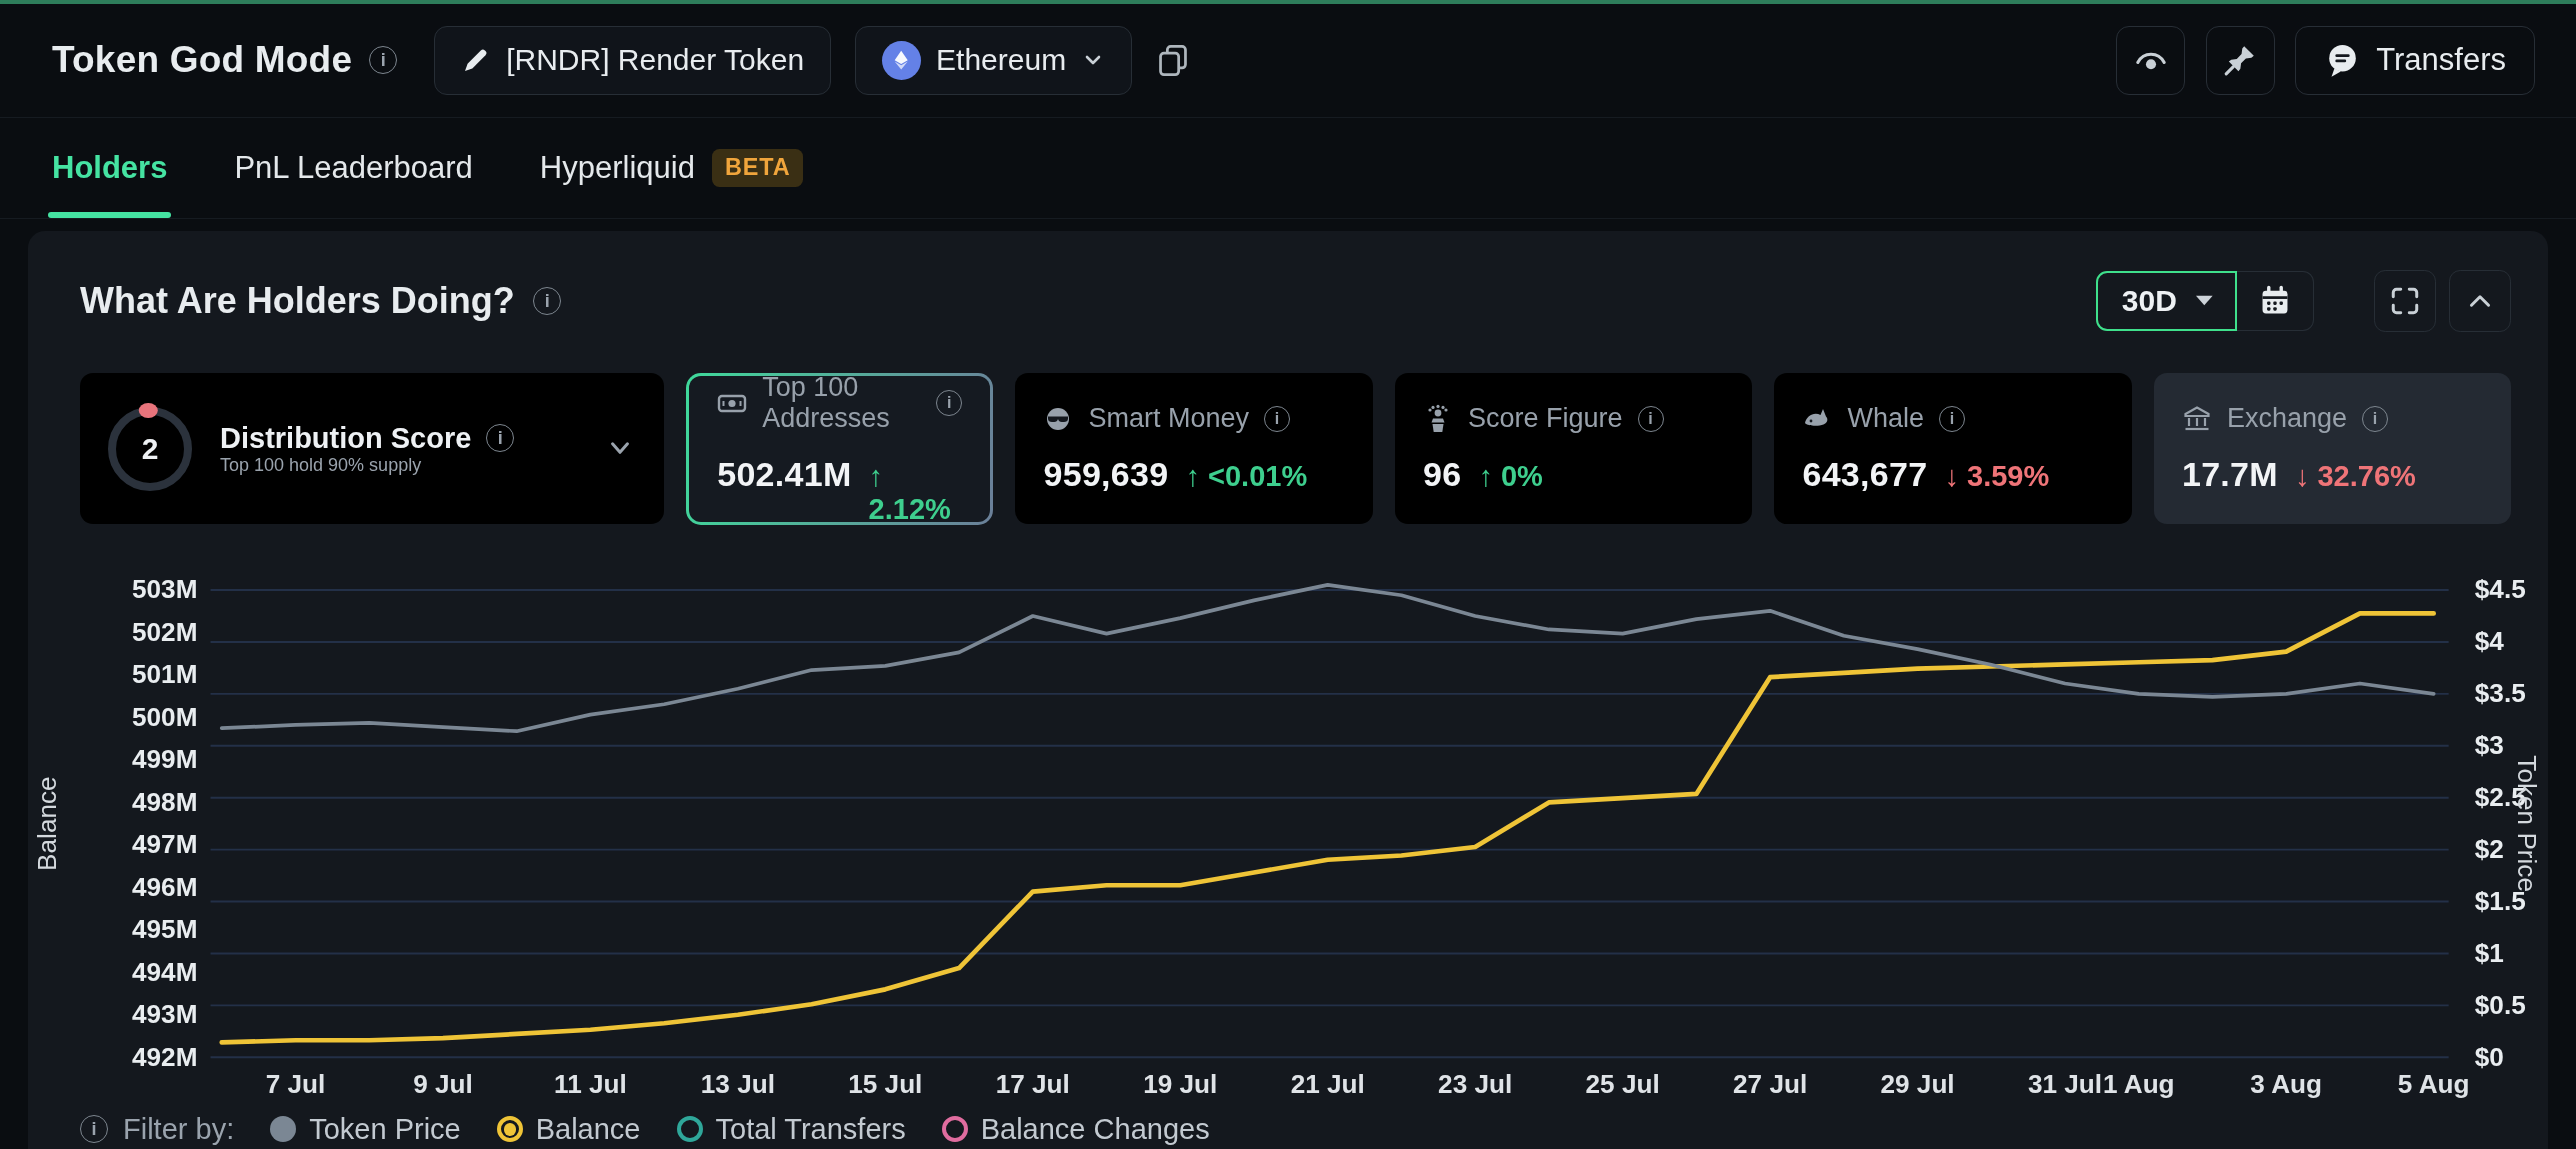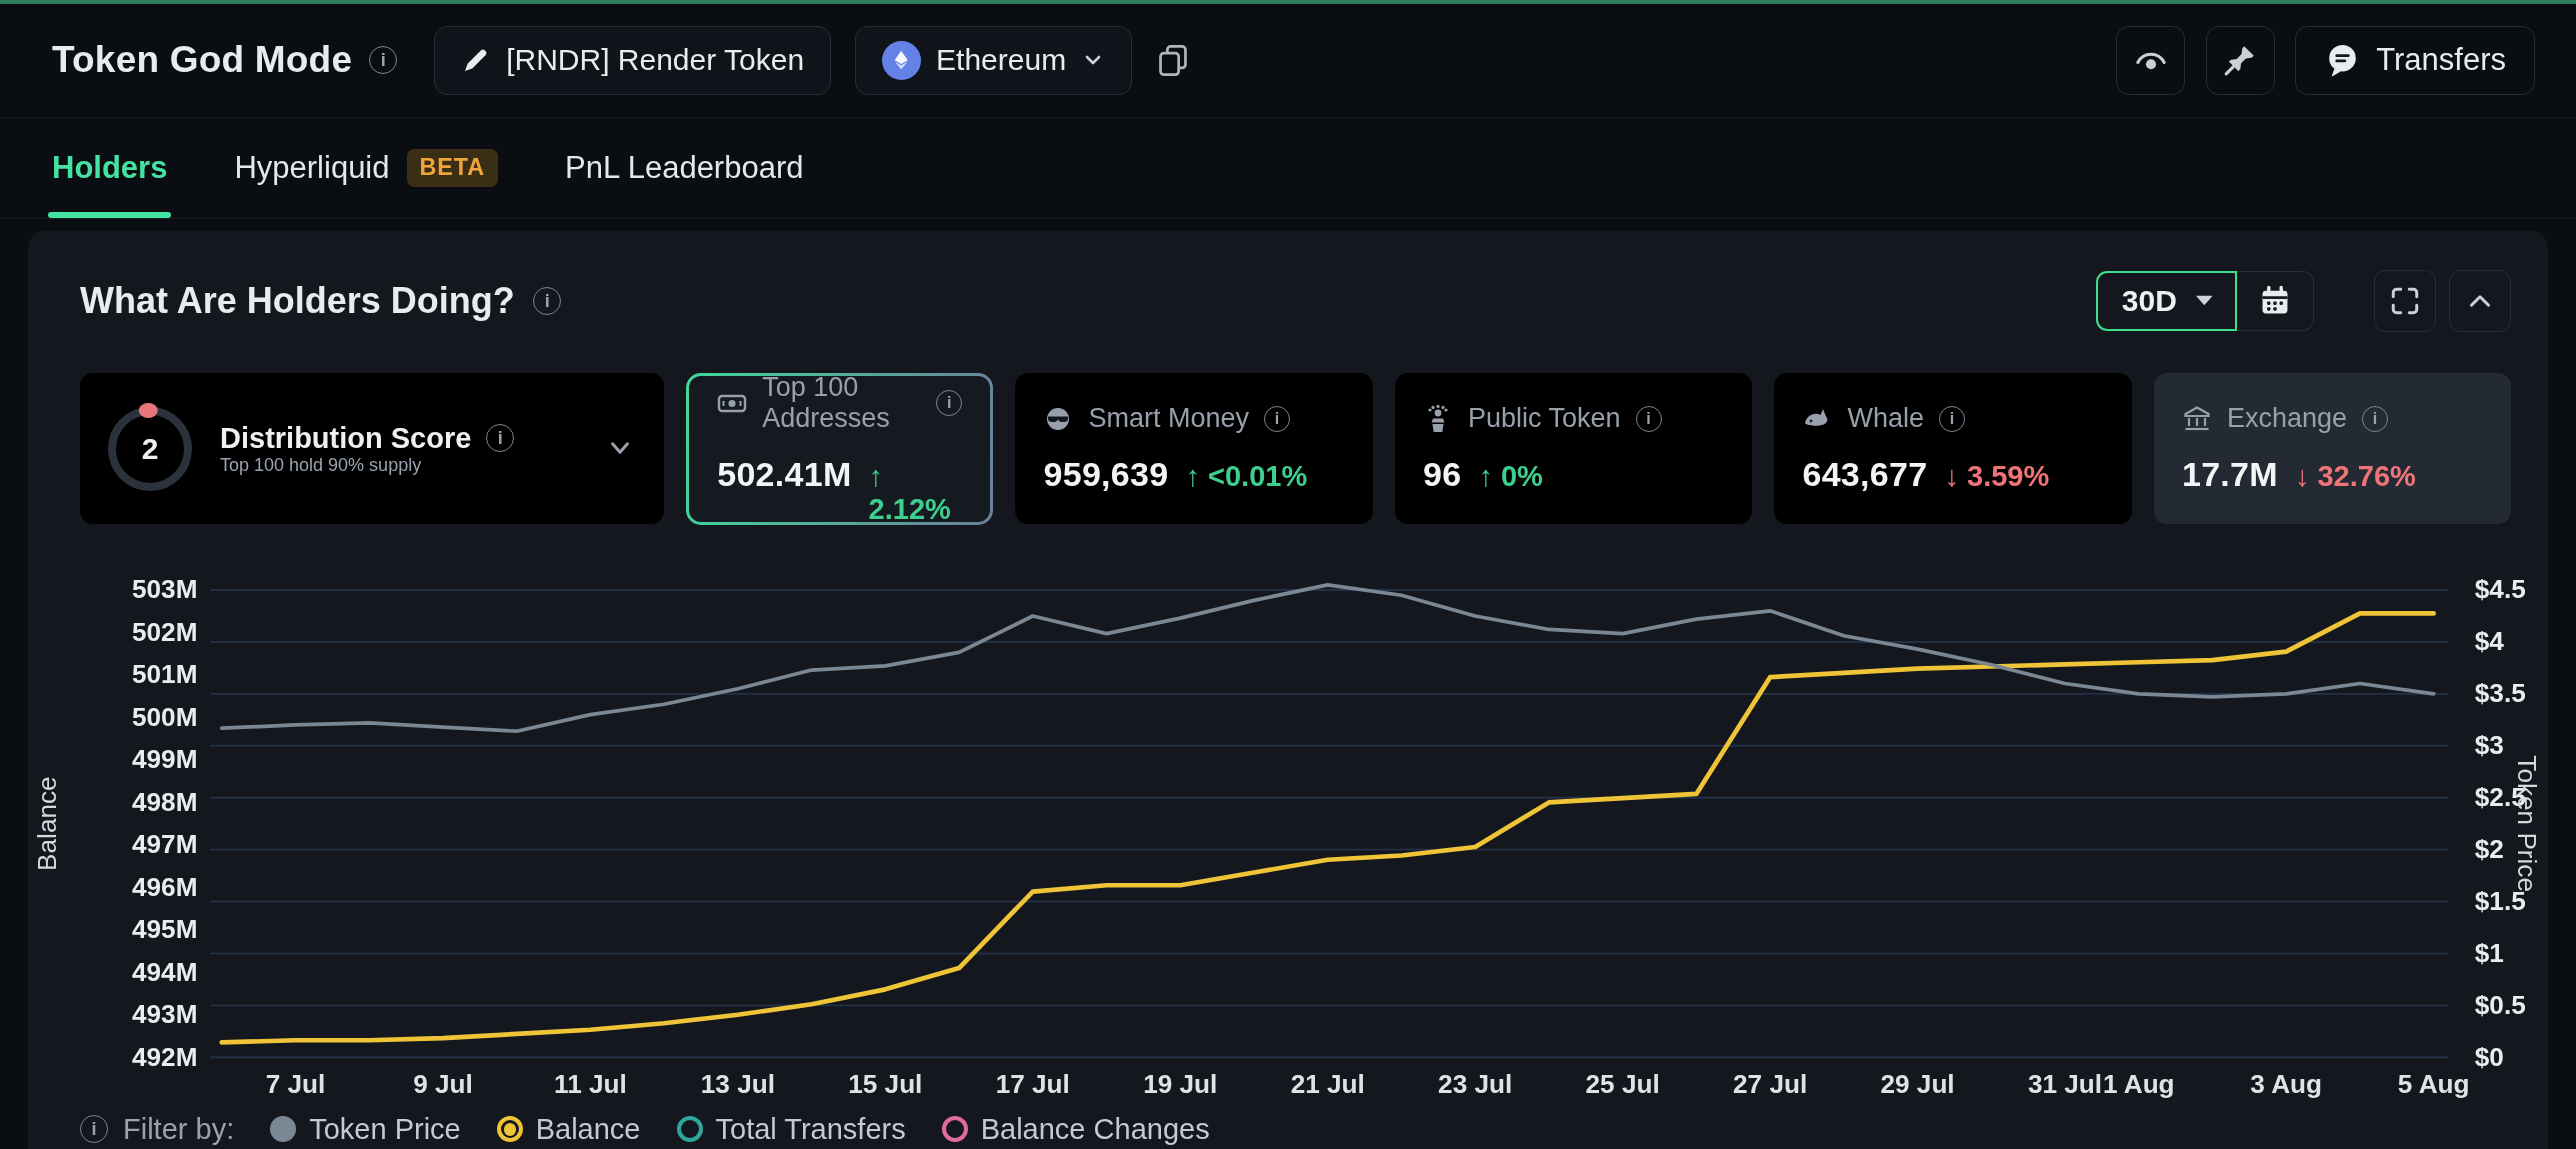--- a/index.html
+++ b/index.html
@@ -207,25 +207,25 @@
     </svg>
     <span>Transfers</span>
   </button>
 </header>
 
 <nav class="tabs">
   <div class="tab active">
     <span>Holders</span>
   </div>
   <div class="tab">
+    <span>PnL Leaderboard</span>
+  </div>
+  <div class="tab">
     <span>Hyperliquid</span>
     <span class="beta-badge">BETA</span>
-  </div>
-  <div class="tab">
-    <span>PnL Leaderboard</span>
   </div>
 </nav>
 
 <section class="panel">
 
   <div class="panel-header">
     <div class="panel-title-wrap">
       <h2 class="panel-title">What Are Holders Doing?</h2>
       <span class="iicon">i</span>
     </div>
@@ -334,21 +334,21 @@
             <circle cx="15" cy="9" r="3.4"></circle>
             <circle cx="7" cy="6" r="1.6"></circle>
               <circle cx="23" cy="6" r="1.6"></circle>
               <circle cx="10" cy="3.4" r="1.6"></circle>
               <circle cx="20" cy="3.4" r="1.6"></circle>
               <circle cx="15" cy="2.4" r="1.6"></circle>
             <path d="M10 14.5h10l1.5 4h-13z"></path>
             <path d="M9.5 20h11l-1.2 8h-8.6z"></path>
           </svg>
         </span>
-        <span>Public Token</span>
+        <span>Score Figure</span>
         <span class="iicon">i</span>
       </div>
       <div class="card-value-row">
         <span class="card-value">96</span>
         <span class="chg up">↑ 0%</span>
       </div>
     </div>
 
     <div class="card">
       <div class="card-title-row">

